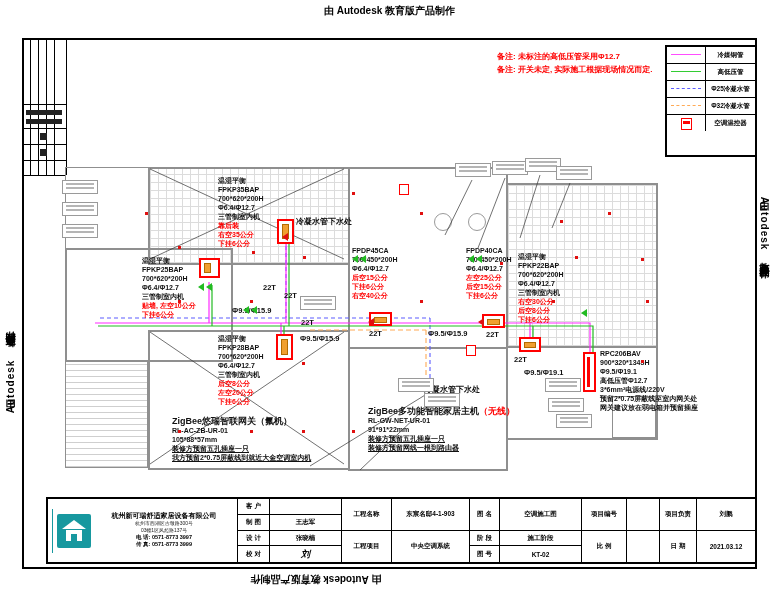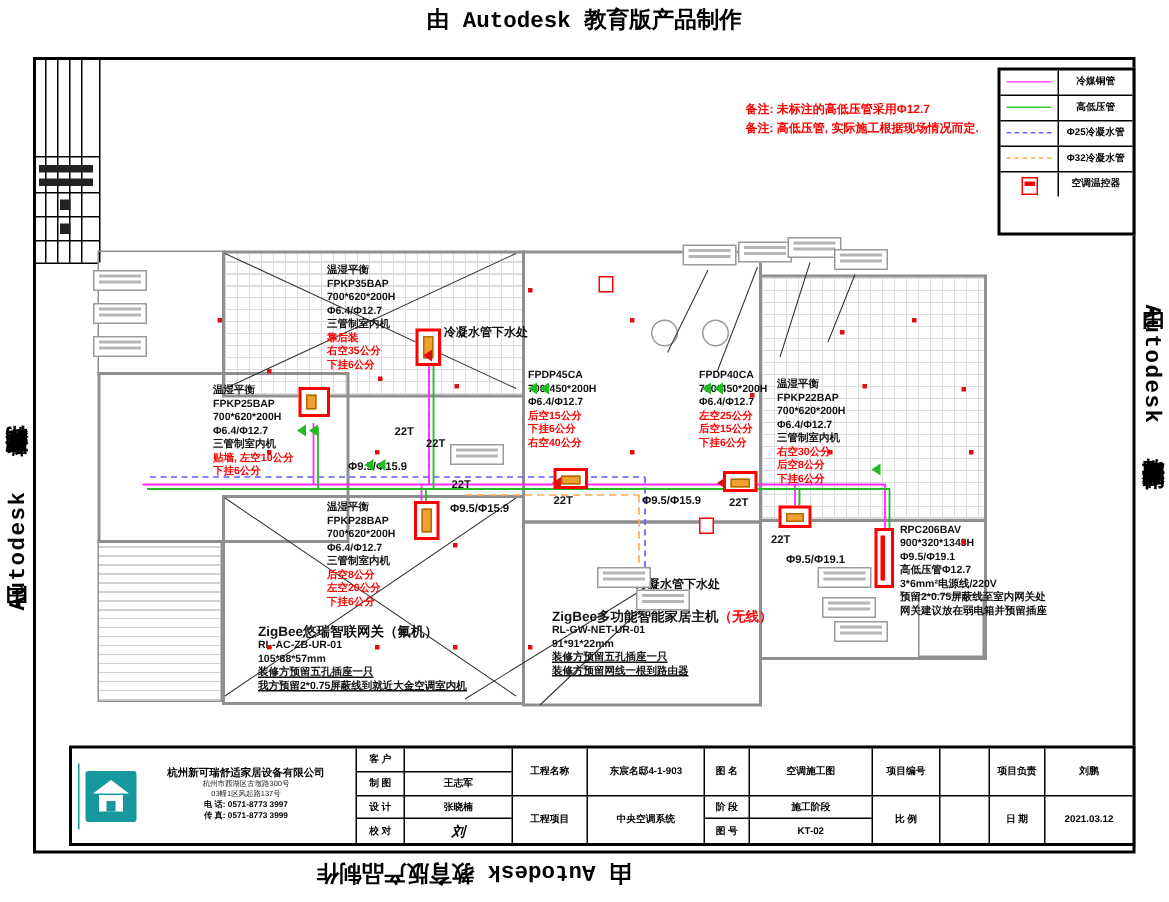--- a/index.html
+++ b/index.html
@@ -5,37 +5,37 @@
   html,body{margin:0;padding:0;background:#fff}
   #sheet{position:relative;width:779px;height:601px;background:#fff;overflow:hidden;
          font-family:"Liberation Sans",sans-serif;color:#000}
   .abs{position:absolute}
   
   #frame{position:absolute;left:22px;top:38px;width:731px;height:527px;border:2px solid #000}
   .vline{position:absolute;width:1px;background:#000}
   .hline{position:absolute;height:1px;background:#000}
   .mark{position:absolute;background:#222}
   
-  .banner{position:absolute;font-family:Liberation Mono, monospace;font-weight:bold;
-          font-size:15px;color:#000;white-space:nowrap}
+  .banner{position:absolute;font-family:Liberation Sans, sans-serif;font-weight:bold;
+          font-size:10px;color:#000;white-space:nowrap}
   .banner.vert{writing-mode:vertical-rl;letter-spacing:1px}
   .banner.flip{transform:rotate(180deg)}
   
   #legend{position:absolute;left:665px;top:45px;width:88px;height:108px;border:2px solid #000;background:#fff}
   #legend .lg-title{height:21px;line-height:21px;text-align:center;font-size:8px;font-weight:bold;border-bottom:1px solid #000}
   .lg-row{position:relative;height:16px;border-bottom:1px solid #000;display:flex}
   .lg-row:last-child{border-bottom:none}
   .lg-sym{width:38px;border-right:1px solid #000;position:relative}
   .lg-lab{flex:1;font-size:6.5px;font-weight:bold;line-height:16px;text-align:center;white-space:nowrap}
   .lg-line{position:absolute;left:4px;right:4px;top:7px;height:0;border-top:1.6px solid}
   .lg-dash{border-top-style:dashed !important}
   .lg-therm{position:absolute;left:14px;top:3px;width:9px;height:10px;border:1.6px solid #f00;background:#fff}
   .lg-therm:after{content:"";position:absolute;left:1px;top:2px;right:1px;height:3px;background:#f00}
   
-  #notes{position:absolute;left:497px;top:66px;font-size:8px;font-weight:bold;color:#f00;line-height:13px;white-space:nowrap}
+  #notes{position:absolute;left:497px;top:50px;font-size:8px;font-weight:bold;color:#f00;line-height:13px;white-space:nowrap}
   
   .wall{position:absolute;border:2px solid #8f8f8f;background:transparent}
   .wall.thin{border-width:1px}
   .hatch-grid{background-image:
      repeating-linear-gradient(0deg,#dcdcdc 0,#dcdcdc 1px,transparent 1px,transparent 8px),
      repeating-linear-gradient(90deg,#dcdcdc 0,#dcdcdc 1px,transparent 1px,transparent 8px)}
   .hatch-h{background-image:repeating-linear-gradient(0deg,#cfcfcf 0,#cfcfcf 1px,transparent 1px,transparent 6px)}
   .circle{position:absolute;border:1.5px solid #9a9a9a;border-radius:50%;background:#fff}
   .ann{position:absolute;font-size:7px;font-weight:bold;line-height:9px;color:#111;white-space:nowrap}
   .ann .red{color:#f00}
@@ -94,21 +94,21 @@
   <div class="hline" style="left:22px;top:144px;width:44px"></div>
   <div class="hline" style="left:22px;top:160px;width:44px"></div>
   <div class="hline" style="left:22px;top:175px;width:44px"></div>
   <div class="mark" style="left:26px;top:110px;width:36px;height:5px"></div>
   <div class="mark" style="left:26px;top:119px;width:36px;height:5px"></div>
   <div class="mark" style="left:40px;top:133px;width:7px;height:7px"></div>
   <div class="mark" style="left:40px;top:149px;width:7px;height:7px"></div>
 
   <div id="notes">
     <div>备注: 未标注的高低压管采用Φ12.7</div>
-    <div>备注: 高低压管, 实际施工根据现场情况而定.</div>
+    <div>备注: 开关未定, 实际施工根据现场情况而定.</div>
   </div>
 
   <div id="legend">
     <div id="legend-rows">
         <div class="lg-row">
           <div class="lg-sym">
             <div class="lg-line" style="border-top-color: rgb(255, 77, 255);"></div>
           </div>
           <div class="lg-lab">冷媒铜管</div>
         </div>

